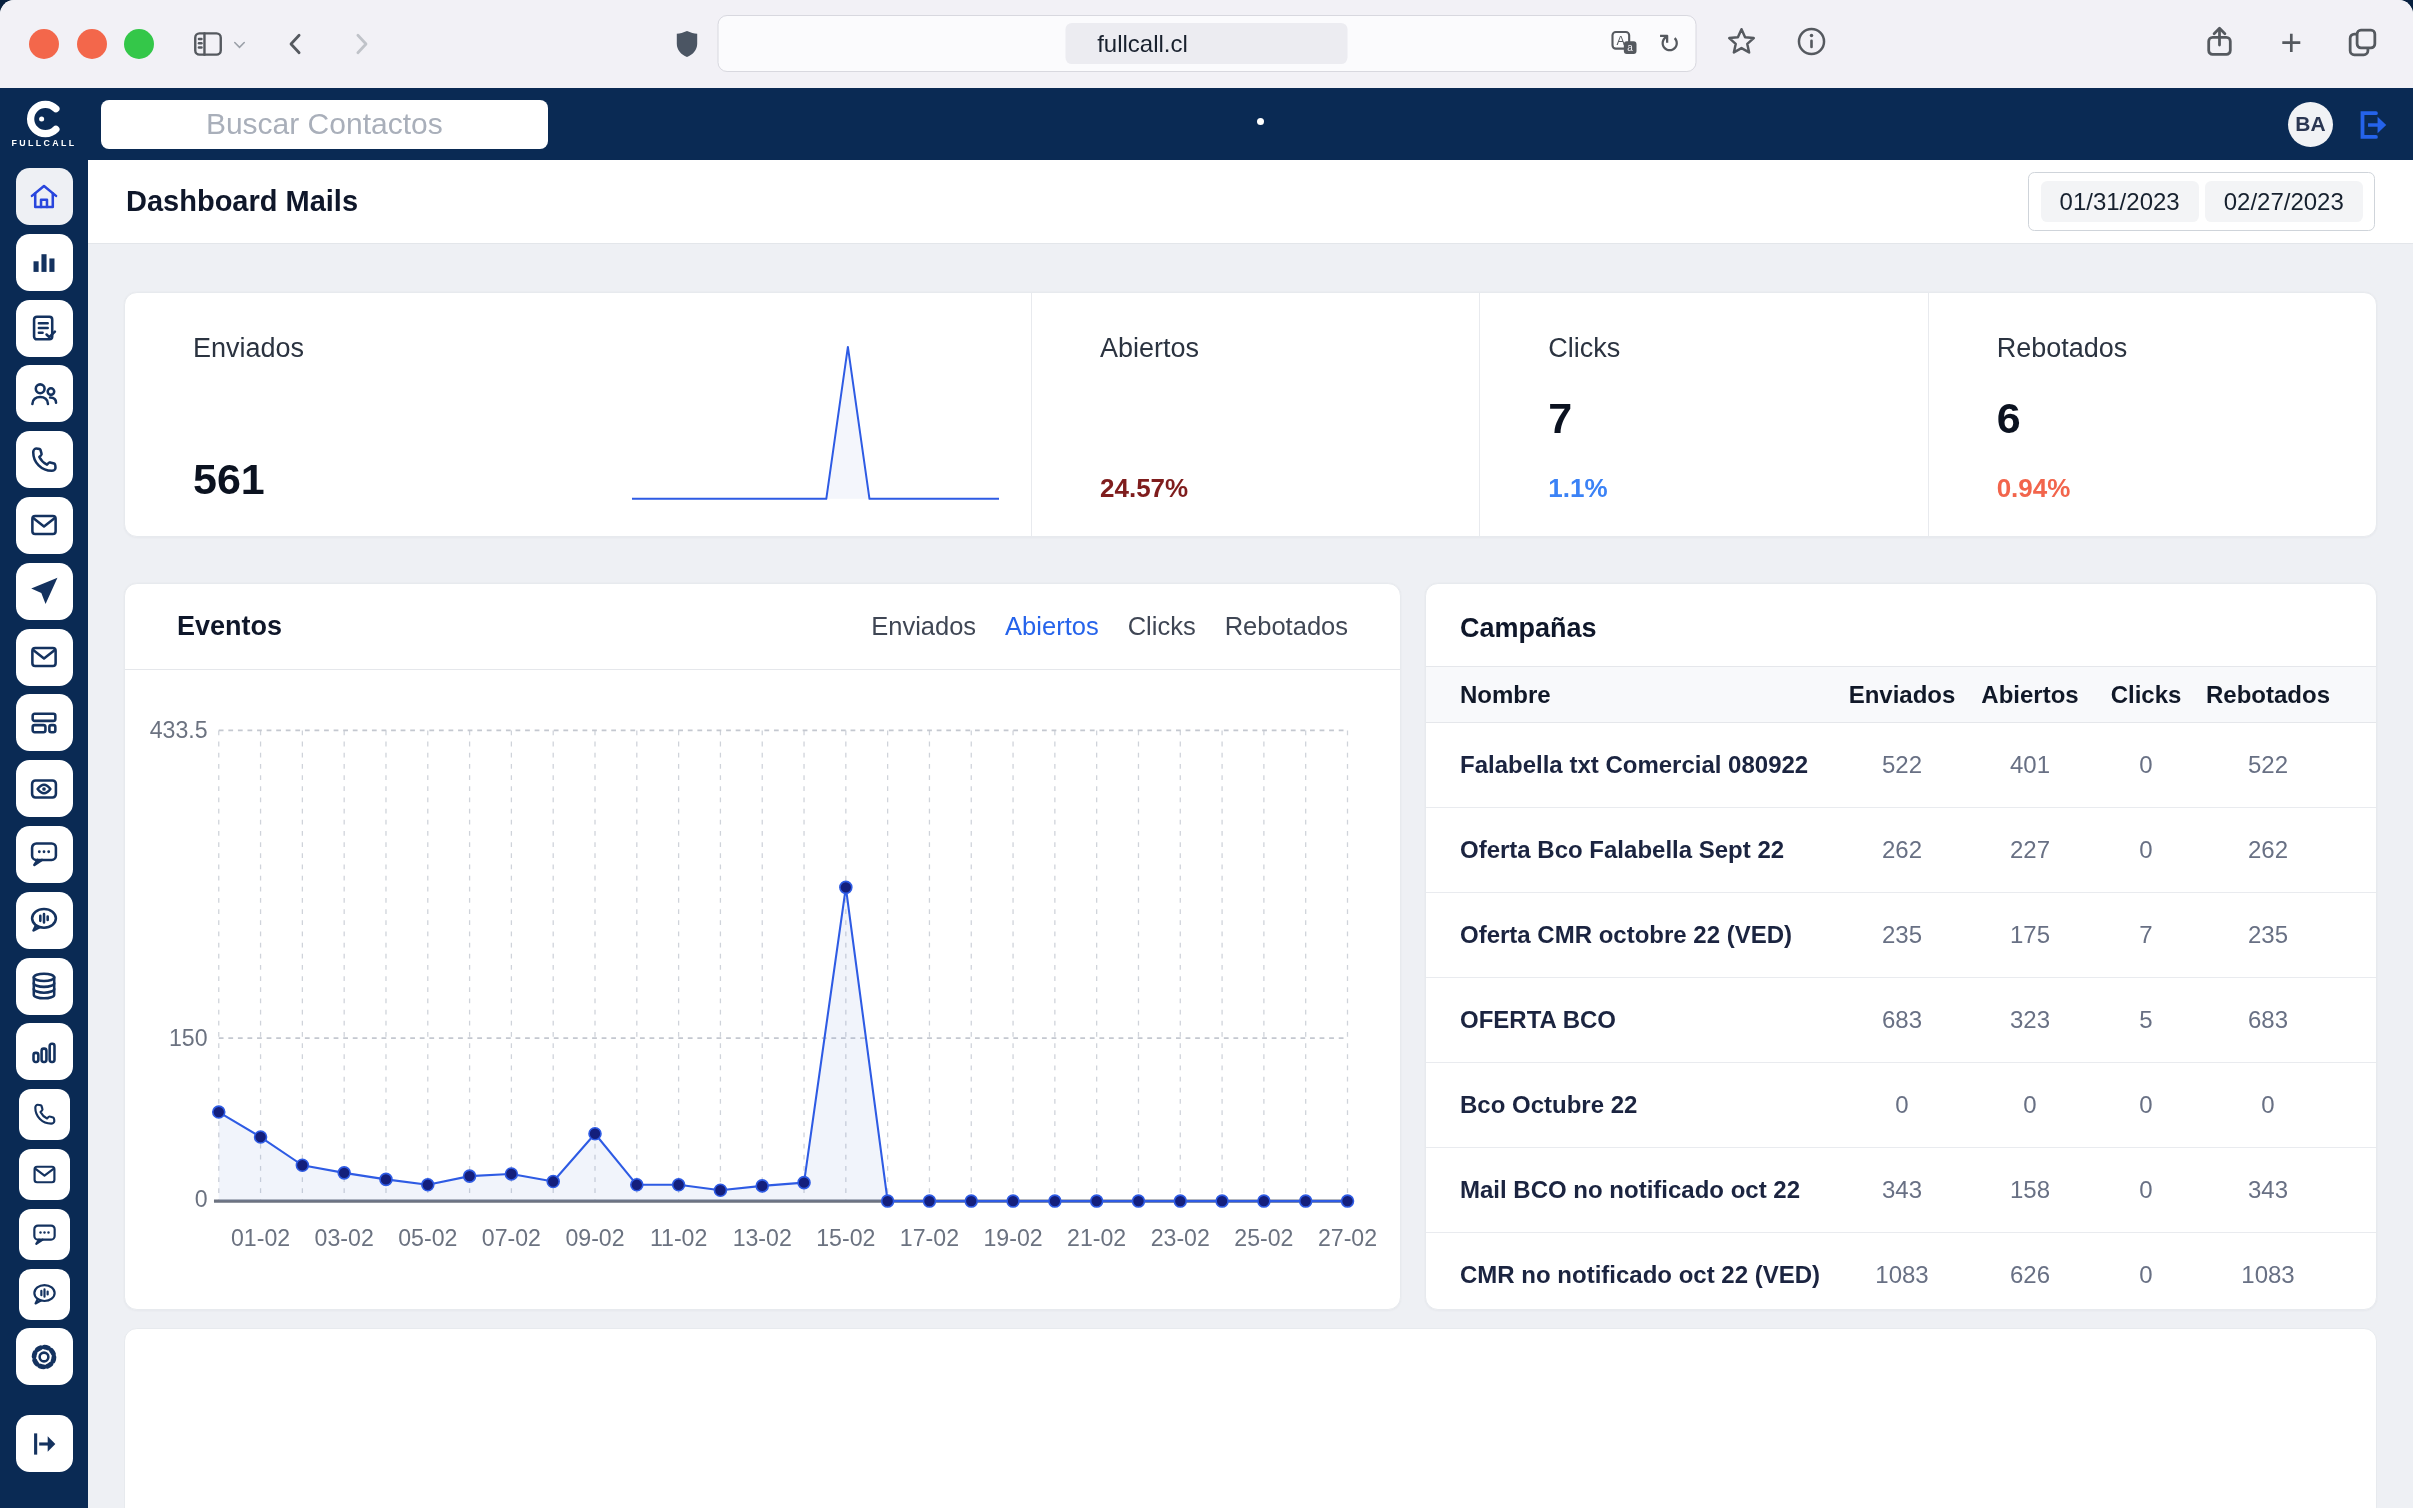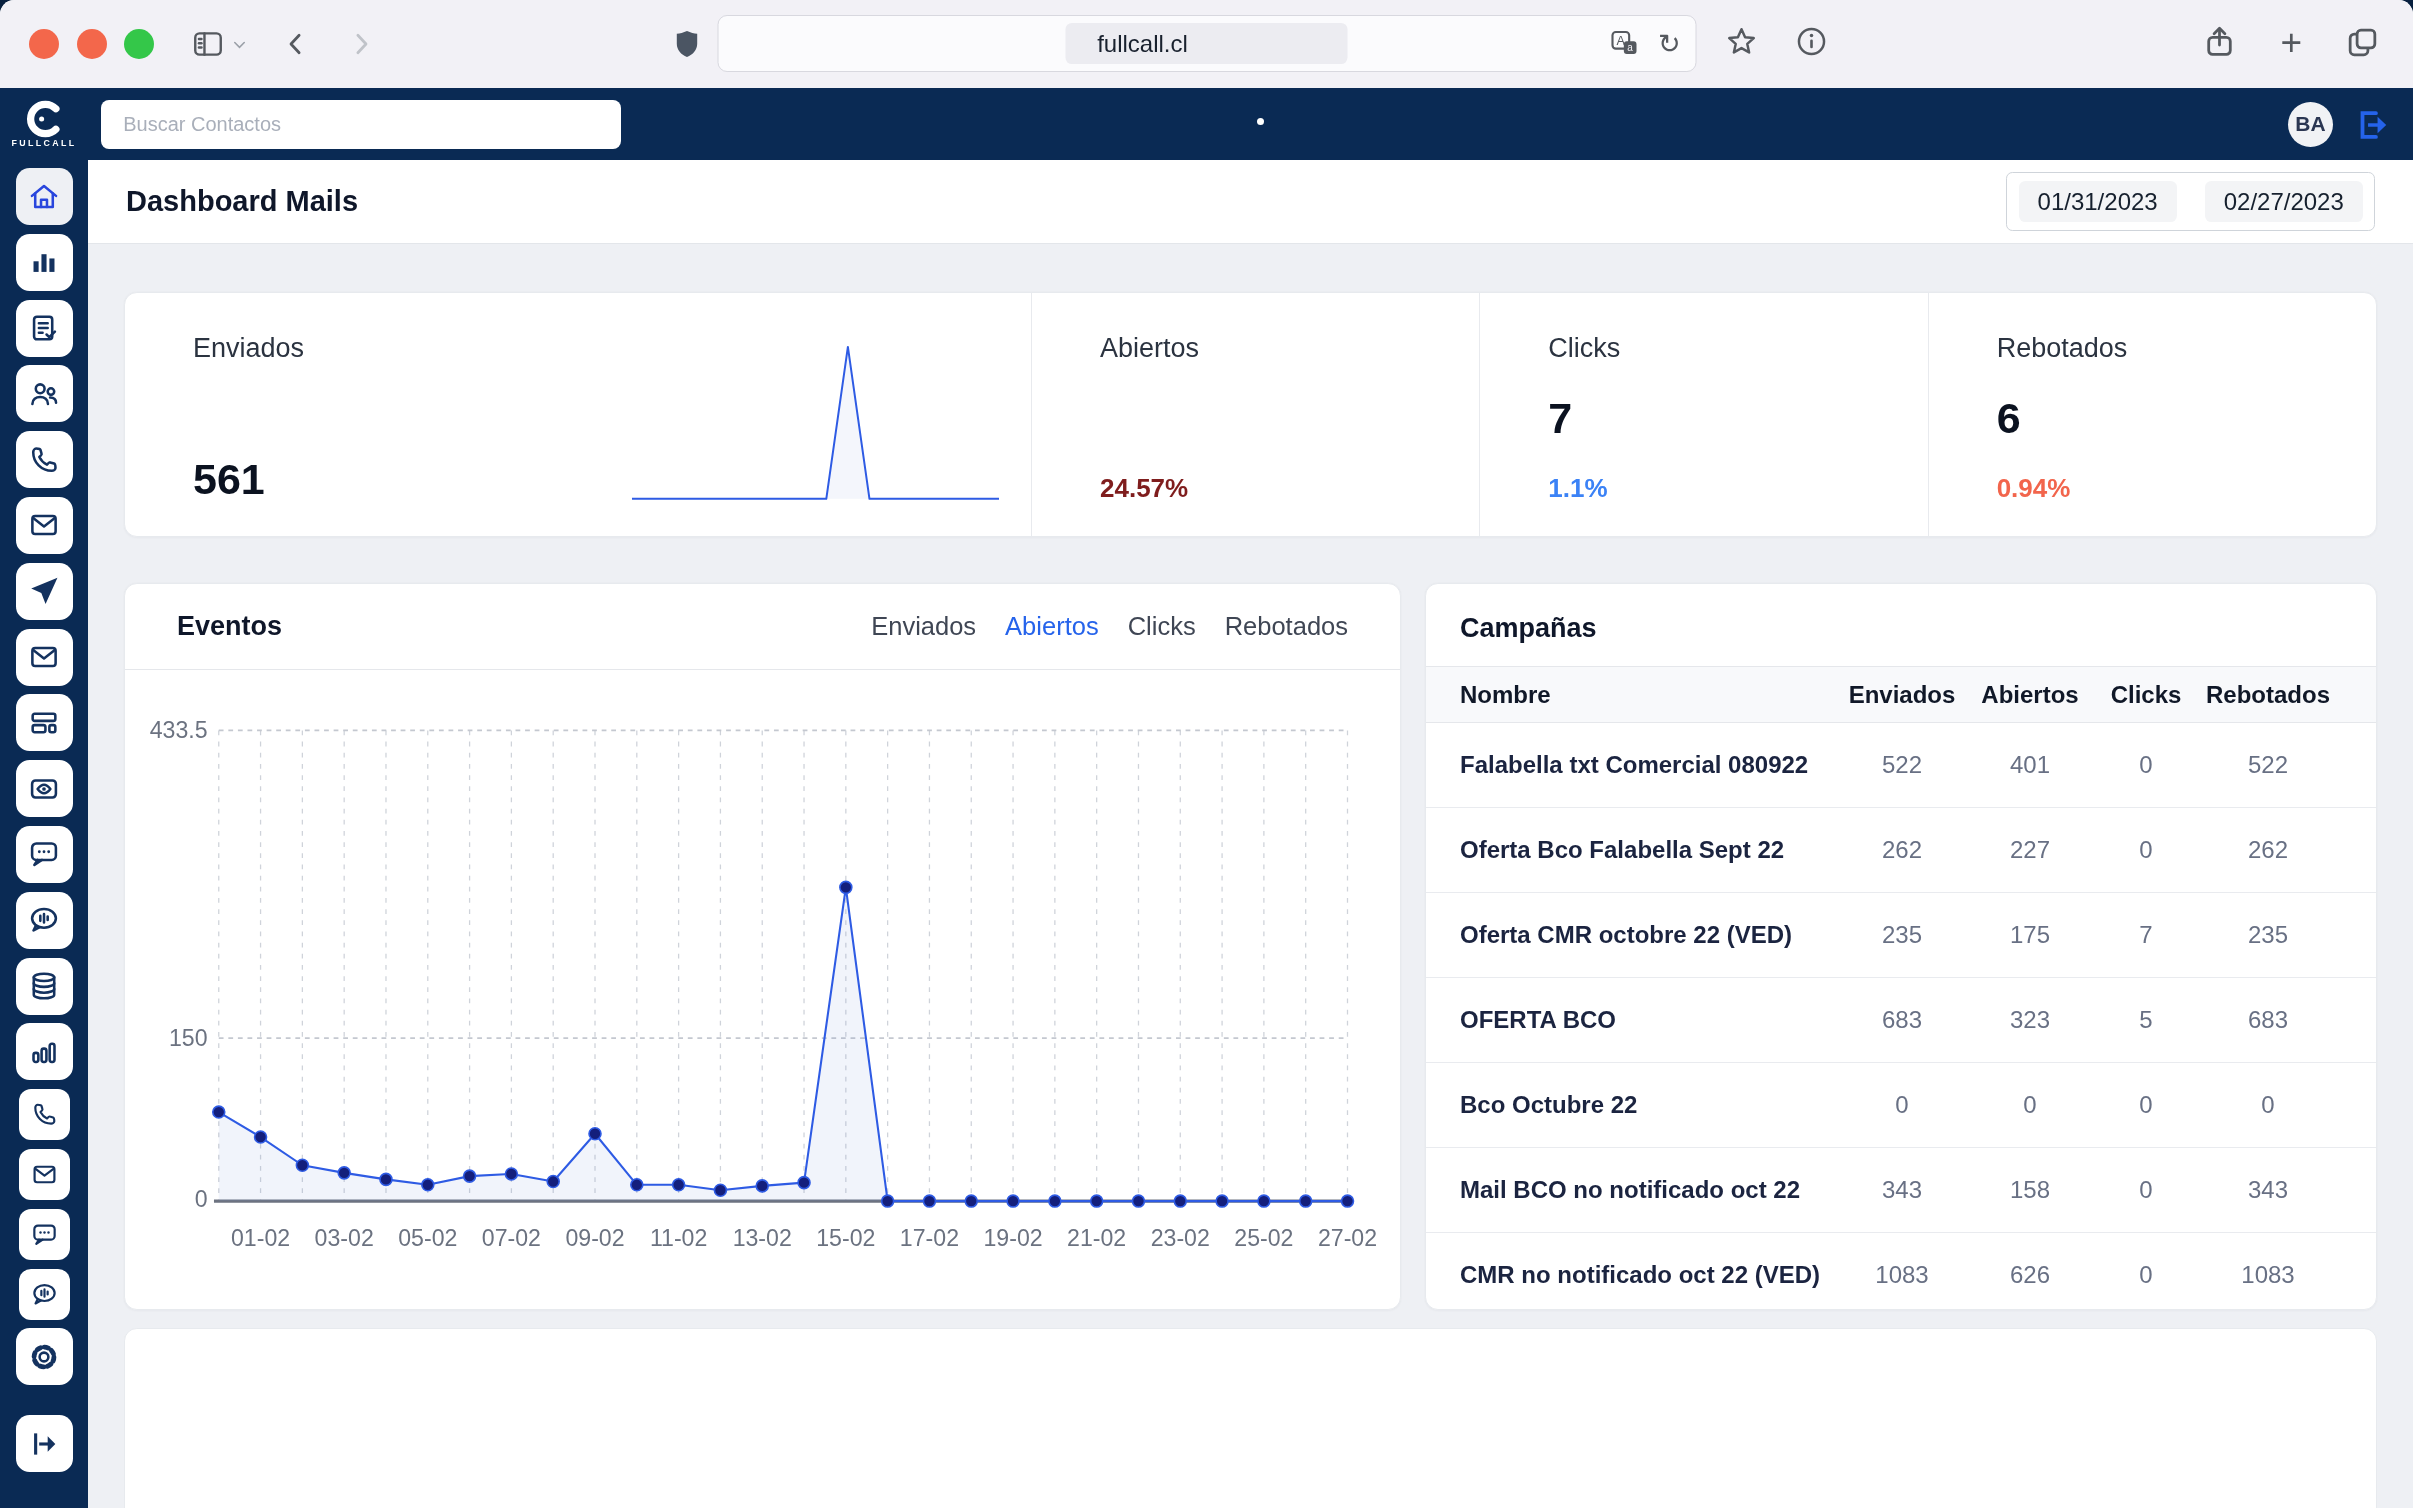--- a/index.html
+++ b/index.html
@@ -26,23 +26,23 @@
   .url-tools { position:absolute; right:14.4px; top:0; height:100%; display:flex; align-items:center; gap:17.6px; color:#55595f; }
   .reload-glyph { font-size:27px; }
   .url-right { position:absolute; left:calc(50% + 517px); top:24px; display:flex; gap:35px; color:#55595f; }
   .chrome-right { position:absolute; right:32px; top:22.4px; display:flex; gap:42px; color:#55595f; align-items:center; }
   .plus-glyph { font-size:37px; font-weight:300; line-height:1; }
 
   
   .topbar { position:relative; height:72px; background:#0a2a54; display:flex; align-items:center; }
   .logo-box { width:88px; display:flex; flex-direction:column; align-items:center; justify-content:center; }
   .brand { color:#fff; font-size:8.8px; letter-spacing:2.4px; font-weight:700; margin-top:0.8px; }
-  .search-input { margin-left:12.8px; width:520px; height:49px; border:none; border-radius:8px;
-                  font-size:20px; padding:0 22.4px; color:#111; outline:none; background:#fff;
-                  font-family:"Liberation Sans", sans-serif; }
+  .search-input { margin-left:12.8px; width:447px; height:49px; border:none; border-radius:8px;
+                  font-size:30px; padding:0 22.4px; color:#111; outline:none; background:#fff;
+                  font-family:"Liberation Sans", sans-serif;text-align:center; }
   .search-input::placeholder { color:#a9afba; }
   .top-dot { position:absolute; left:1257px; top:29.5px; width:7.2px; height:7.2px; border-radius:50%; background:#fff; }
   .avatar { position:absolute; right:80px; top:13.6px; width:45px; height:45px; border-radius:50%;
             background:#f1f2f5; color:#2b3652; font-weight:700; font-size:21px;
             display:flex; align-items:center; justify-content:center; }
   .logout-btn { position:absolute; right:22.4px; top:17.6px; color:#2563eb; }
 
   
   .shell { display:flex; height:1348px; }
   .sidebar { width:88px; background:#0a2a54; padding-top:8px; display:flex; flex-direction:column;
@@ -53,21 +53,21 @@
   .tile.active { background:#eef0f4; color:#2946dd; }
   .tile.sm { width:51px; height:51px; border-radius:12px; }
   .tile.sm svg { width:29px; height:29px; }
   .tile.gap { margin-top:21px; }
 
   .main { flex:1; display:flex; flex-direction:column; background:#eef0f4; overflow:hidden; }
   .page-header { height:84px; background:#fff; border-bottom:0.8px solid #e3e6ea; display:flex;
                  align-items:center; padding:0 38px; flex:none; }
   .page-title { font-size:29px; font-weight:600; color:#0f172a; }
   .date-range { margin-left:auto; border:1.2px solid #cfd4da; border-radius:6.4px; padding:8px 11.2px;
-                display:flex; gap:28px; background:#fff; }
+                display:flex; gap:6px; background:#fff; }
   .date-pill { background:#f3f4f6; border-radius:6.4px; padding:6.4px 19px; font-size:24px; color:#16202e; }
 
   .content { flex:1; padding:48px 36px 0; display:flex; flex-direction:column; overflow:hidden; }
 
   
   .stats-card { background:#fff; border:0.8px solid #e7eaee; border-radius:12.8px; height:245px;
                 display:flex; flex:none; box-shadow:0 0.8px 2.4px rgba(16,24,40,.04); }
   .stat-col { flex:1; padding:40px 16px 32px 68px; display:flex; flex-direction:column;
               justify-content:space-between; position:relative; }
   .stat-col.first { flex:0 0 906px; }

